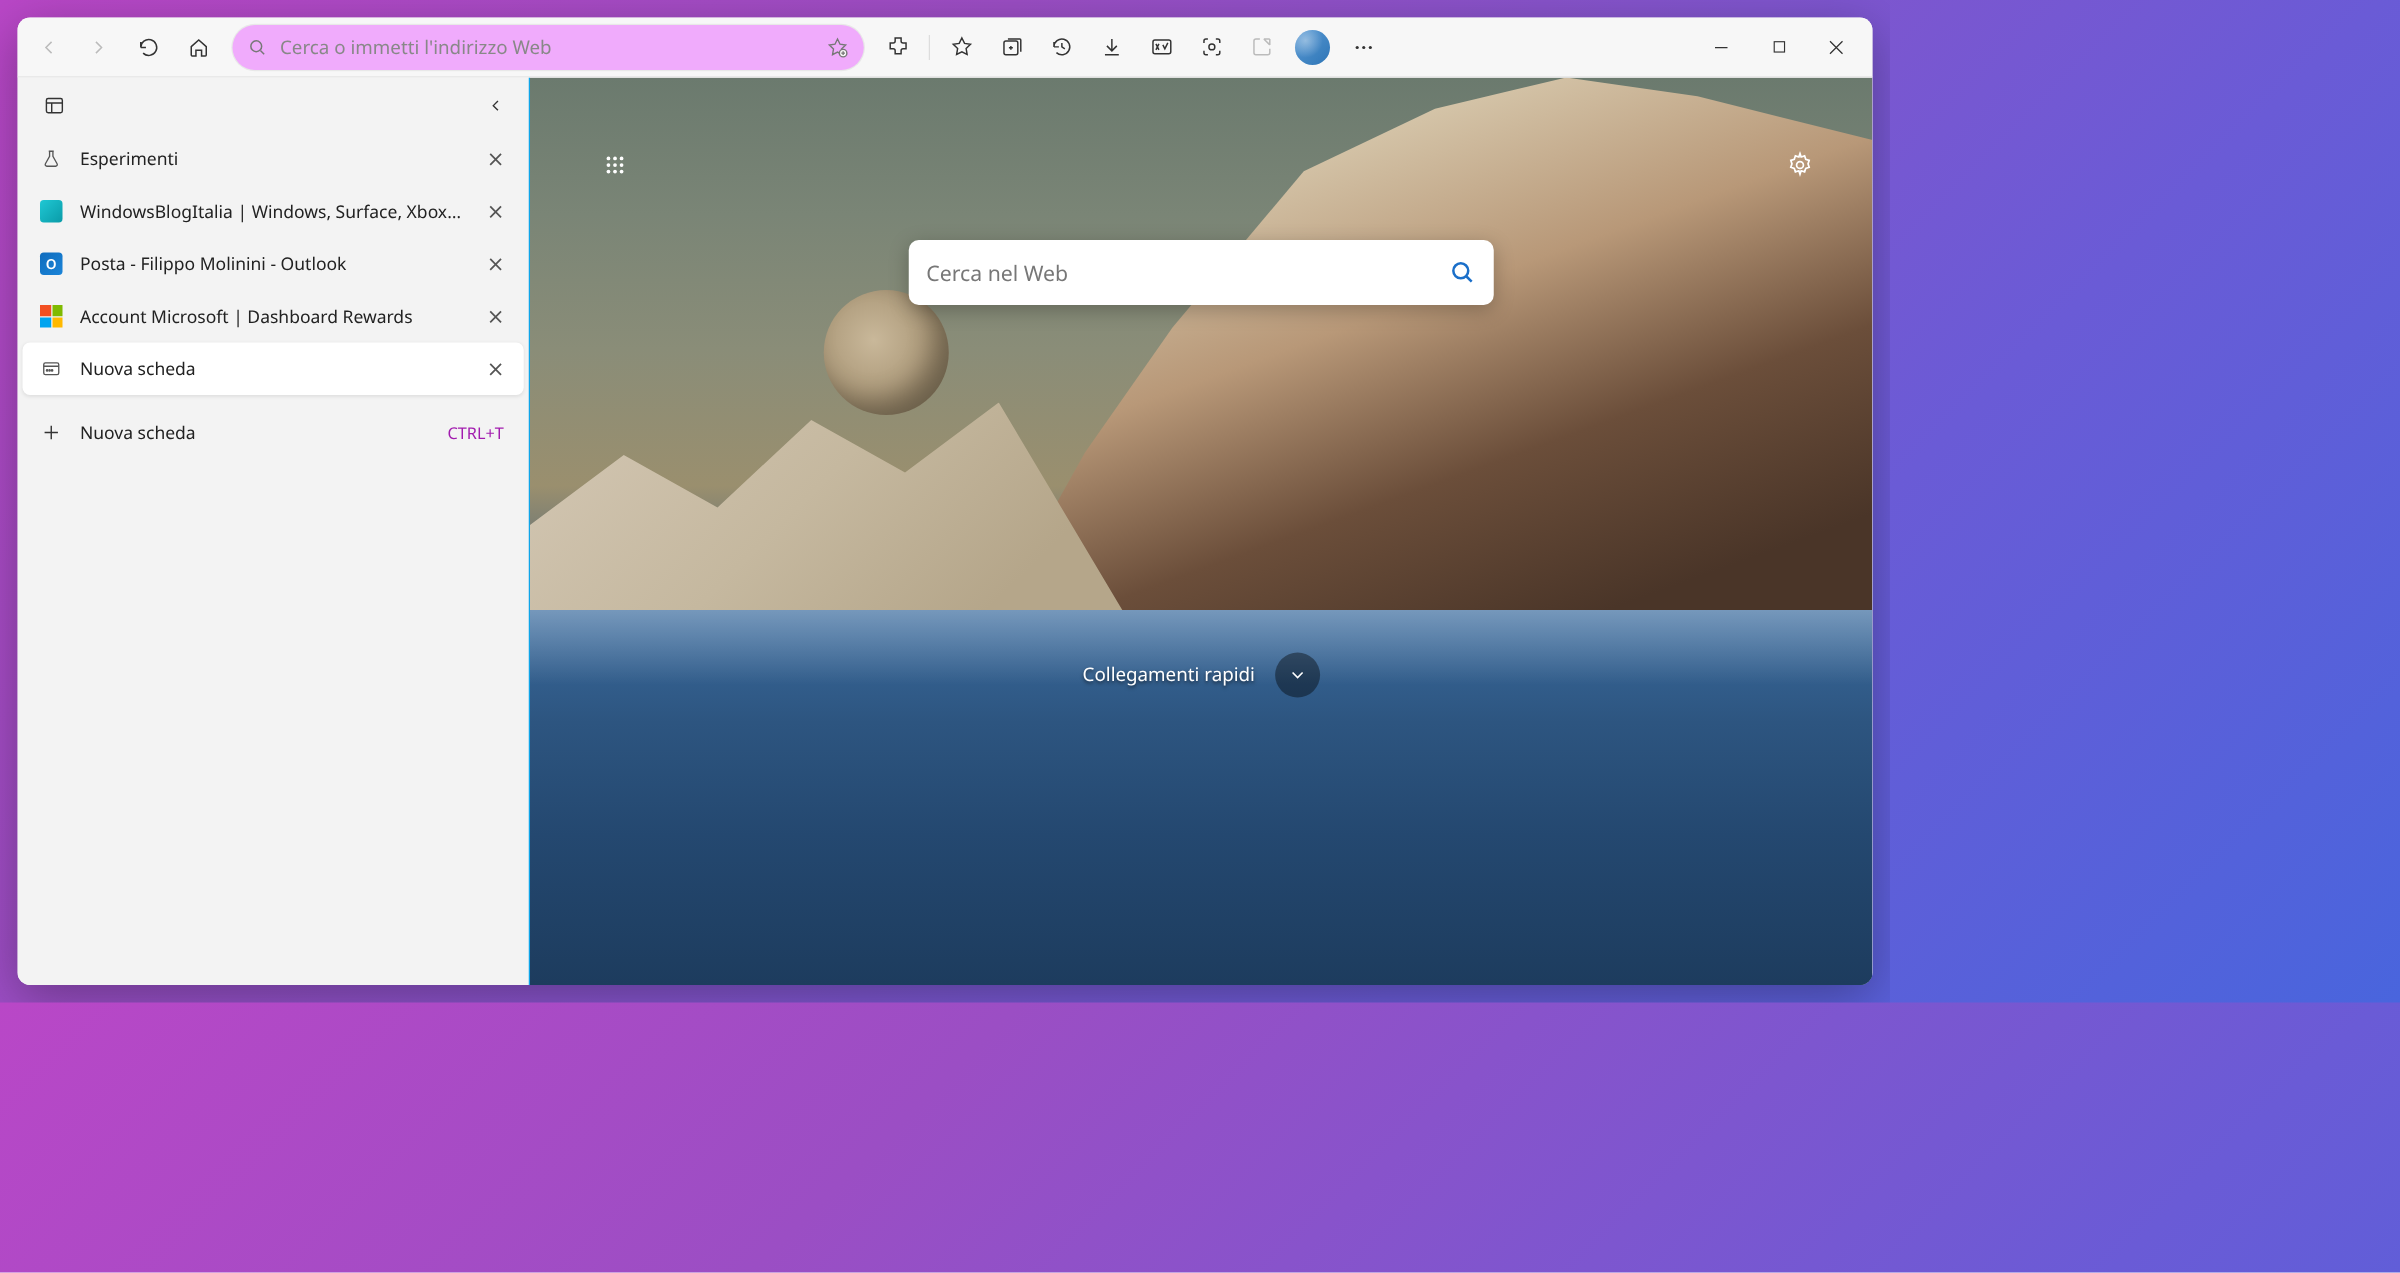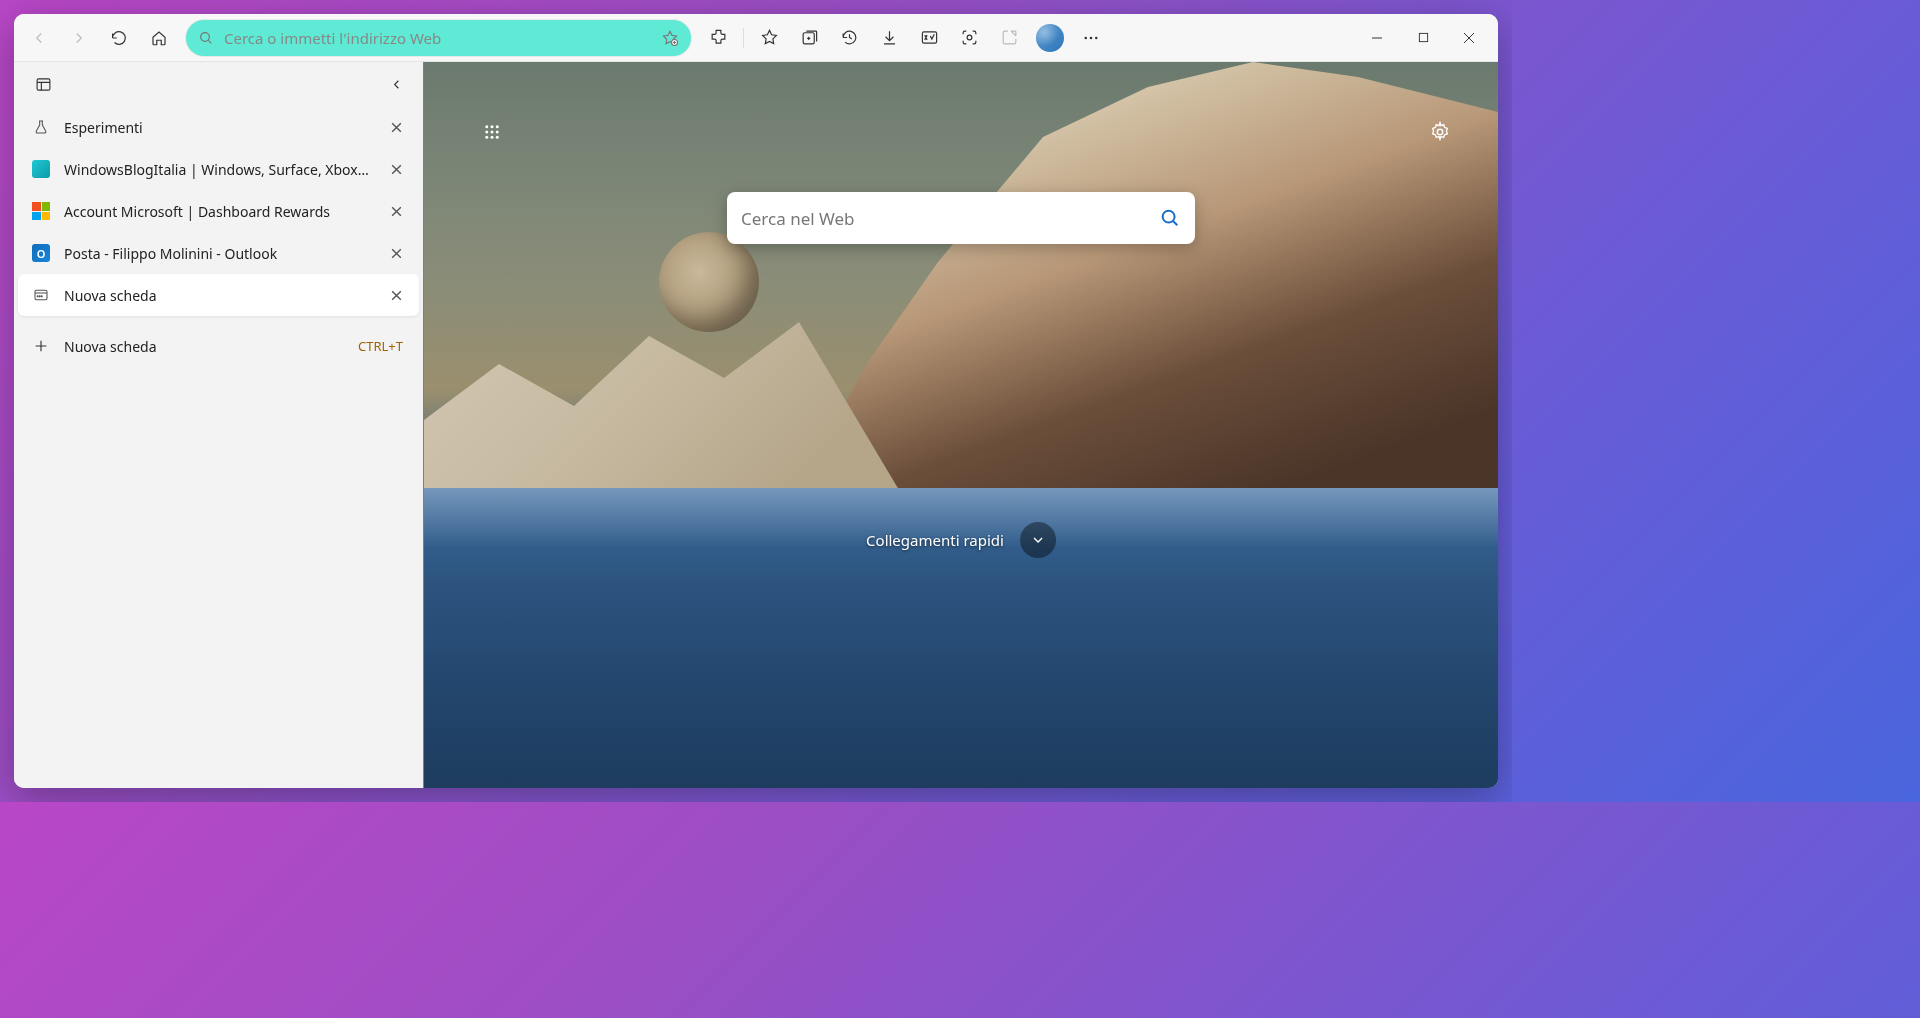--- a/index.html
+++ b/index.html
@@ -41,21 +41,21 @@
   align-items: center;
   justify-content: center;
   cursor: pointer;
   color: #333;
 }
 .nav-btn.disabled { color: #bbb; cursor: default; }
 
 .addressbar {
   flex: 0 0 505px;
   height: 36px;
-  background: #5eead4;
+  background: #f0abfc;
   border-radius: 18px;
   display: flex;
   align-items: center;
   padding: 0 12px;
   margin: 0 6px;
   box-shadow: 0 0 0 1px rgba(0,0,0,0.06);
 }
 .addressbar input {
   flex: 1;
   border: none;
@@ -126,21 +126,21 @@
 .new-tab-row {
   height: 44px;
   display: flex;
   align-items: center;
   padding: 0 16px 0 14px;
   margin: 8px 4px 0;
   cursor: pointer;
   gap: 14px;
 }
 .new-tab-label { flex: 1; font-size: 14px; color: #222; }
-.new-tab-shortcut { font-size: 13px; color: #a16207; }
+.new-tab-shortcut { font-size: 13px; color: #a21caf; }
 
 .page {
   flex: 1;
   position: relative;
   overflow: hidden;
 }
 .bg {
   position: absolute;
   inset: 0;
   background: linear-gradient(180deg, #6b7a6e 0%, #7a8576 15%, #8a8d78 30%, #9a8f6e 45%, #3a5b7e 60%, #2d4a6b 75%, #23405e 100%);
@@ -428,39 +428,39 @@
             </span>
             <span class="tab-label">WindowsBlogItalia | Windows, Surface, Xbox, Office</span>
             <span class="tab-close">
               <svg width="13" height="13" viewBox="0 0 12 12" stroke="currentColor" stroke-width="1.3">
                 <path d="M2 2l8 8M10 2l-8 8"></path>
               </svg>
             </span>
           </div>
           <div class="tab-item">
             <span class="tab-favicon">
+              <div class="fav-outlook"></div>
+            </span>
+            <span class="tab-label">Posta - Filippo Molinini - Outlook</span>
+            <span class="tab-close">
+              <svg width="13" height="13" viewBox="0 0 12 12" stroke="currentColor" stroke-width="1.3">
+                <path d="M2 2l8 8M10 2l-8 8"></path>
+              </svg>
+            </span>
+          </div>
+          <div class="tab-item">
+            <span class="tab-favicon">
               <div class="fav-ms">
                 <div></div>
                 <div></div>
                 <div></div>
                 <div></div>
               </div>
             </span>
             <span class="tab-label">Account Microsoft | Dashboard Rewards</span>
-            <span class="tab-close">
-              <svg width="13" height="13" viewBox="0 0 12 12" stroke="currentColor" stroke-width="1.3">
-                <path d="M2 2l8 8M10 2l-8 8"></path>
-              </svg>
-            </span>
-          </div>
-          <div class="tab-item">
-            <span class="tab-favicon">
-              <div class="fav-outlook"></div>
-            </span>
-            <span class="tab-label">Posta - Filippo Molinini - Outlook</span>
             <span class="tab-close">
               <svg width="13" height="13" viewBox="0 0 12 12" stroke="currentColor" stroke-width="1.3">
                 <path d="M2 2l8 8M10 2l-8 8"></path>
               </svg>
             </span>
           </div>
           <div class="tab-item active">
             <span class="tab-favicon">
               <span class="fav-newtab">
                 <svg width="16" height="16" viewBox="0 0 24 24" fill="none" stroke="currentColor" stroke-width="1.6">

